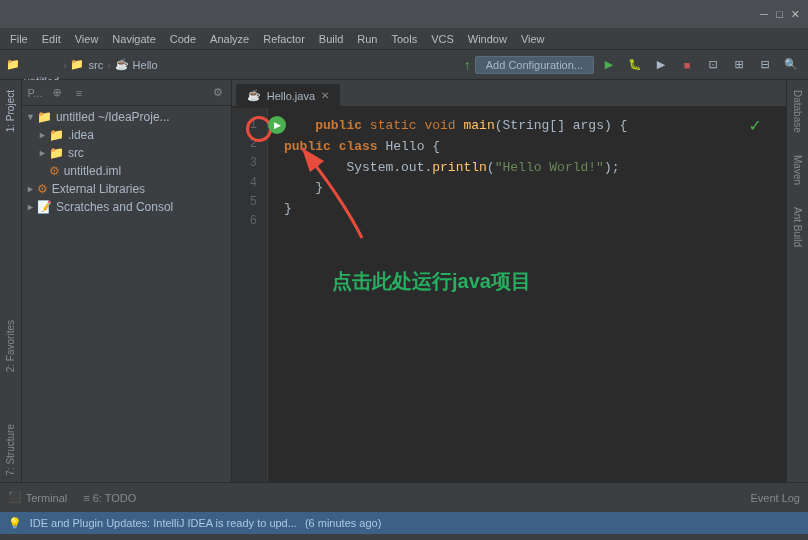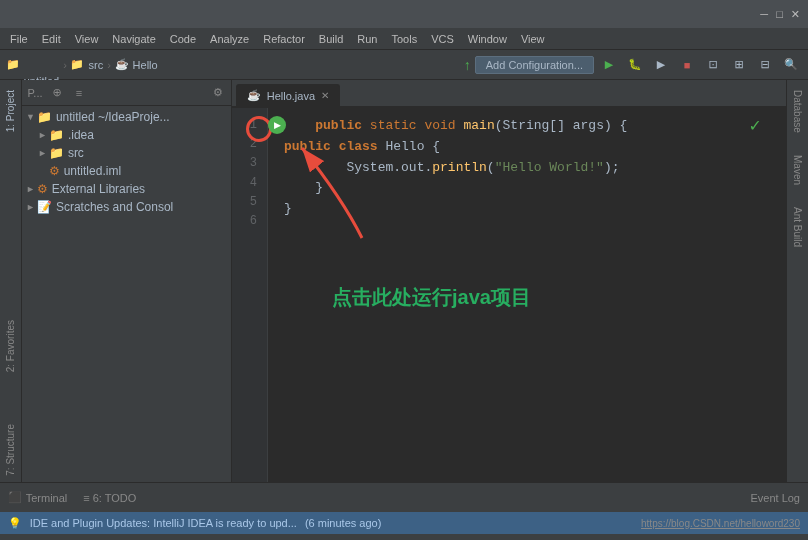--- a/index.html
+++ b/index.html
@@ -248,21 +248,21 @@
       position: absolute;
       top: 8px;
       left: 14px;
       width: 26px;
       height: 26px;
       border: 3px solid #e74c3c;
       border-radius: 50%;
     }
     .annotation-text {
       position: absolute;
-      top: 176px;
+      top: 160px;
       left: 100px;
       color: #27ae60;
       font-size: 20px;
       font-weight: bold;
       font-family: Arial, sans-serif;
     }
 
     
     #right-tabs {
       width: 22px;
@@ -535,14 +535,13 @@
   <div class="bottom-tab">
     <span>Event Log</span>
   </div>
 </div>
 
 <div id="status-bar">
   <span style="color:#a9c7e8;">💡</span>
   <span>IDE and Plugin Updates: IntelliJ IDEA is ready to upd...</span>
   <span>(6 minutes ago)</span>
   <div class="status-spacer"></div>
-  <span class="bottom-link">https://blog.CSDN.net/helloword230</span>
 </div>
 
 </body></html>

